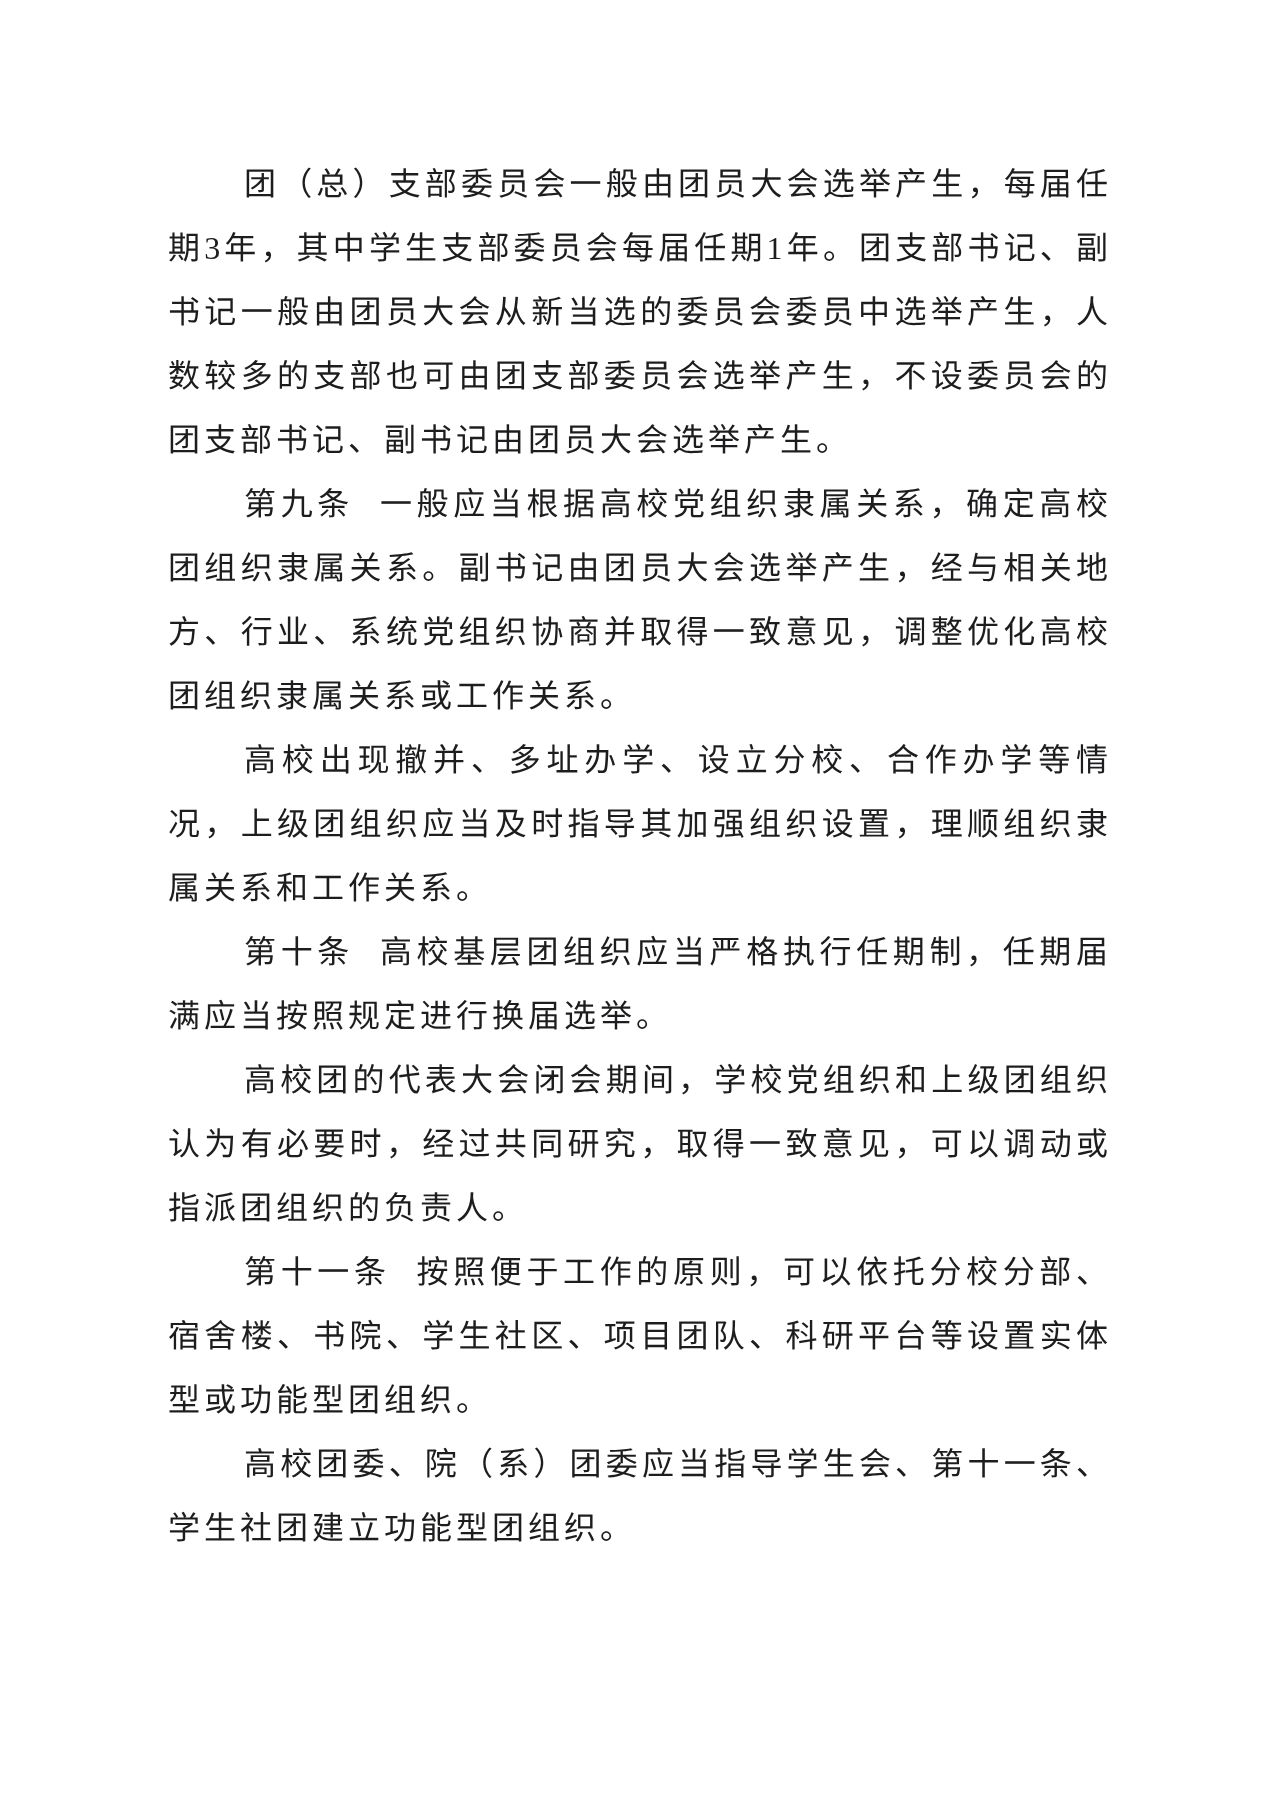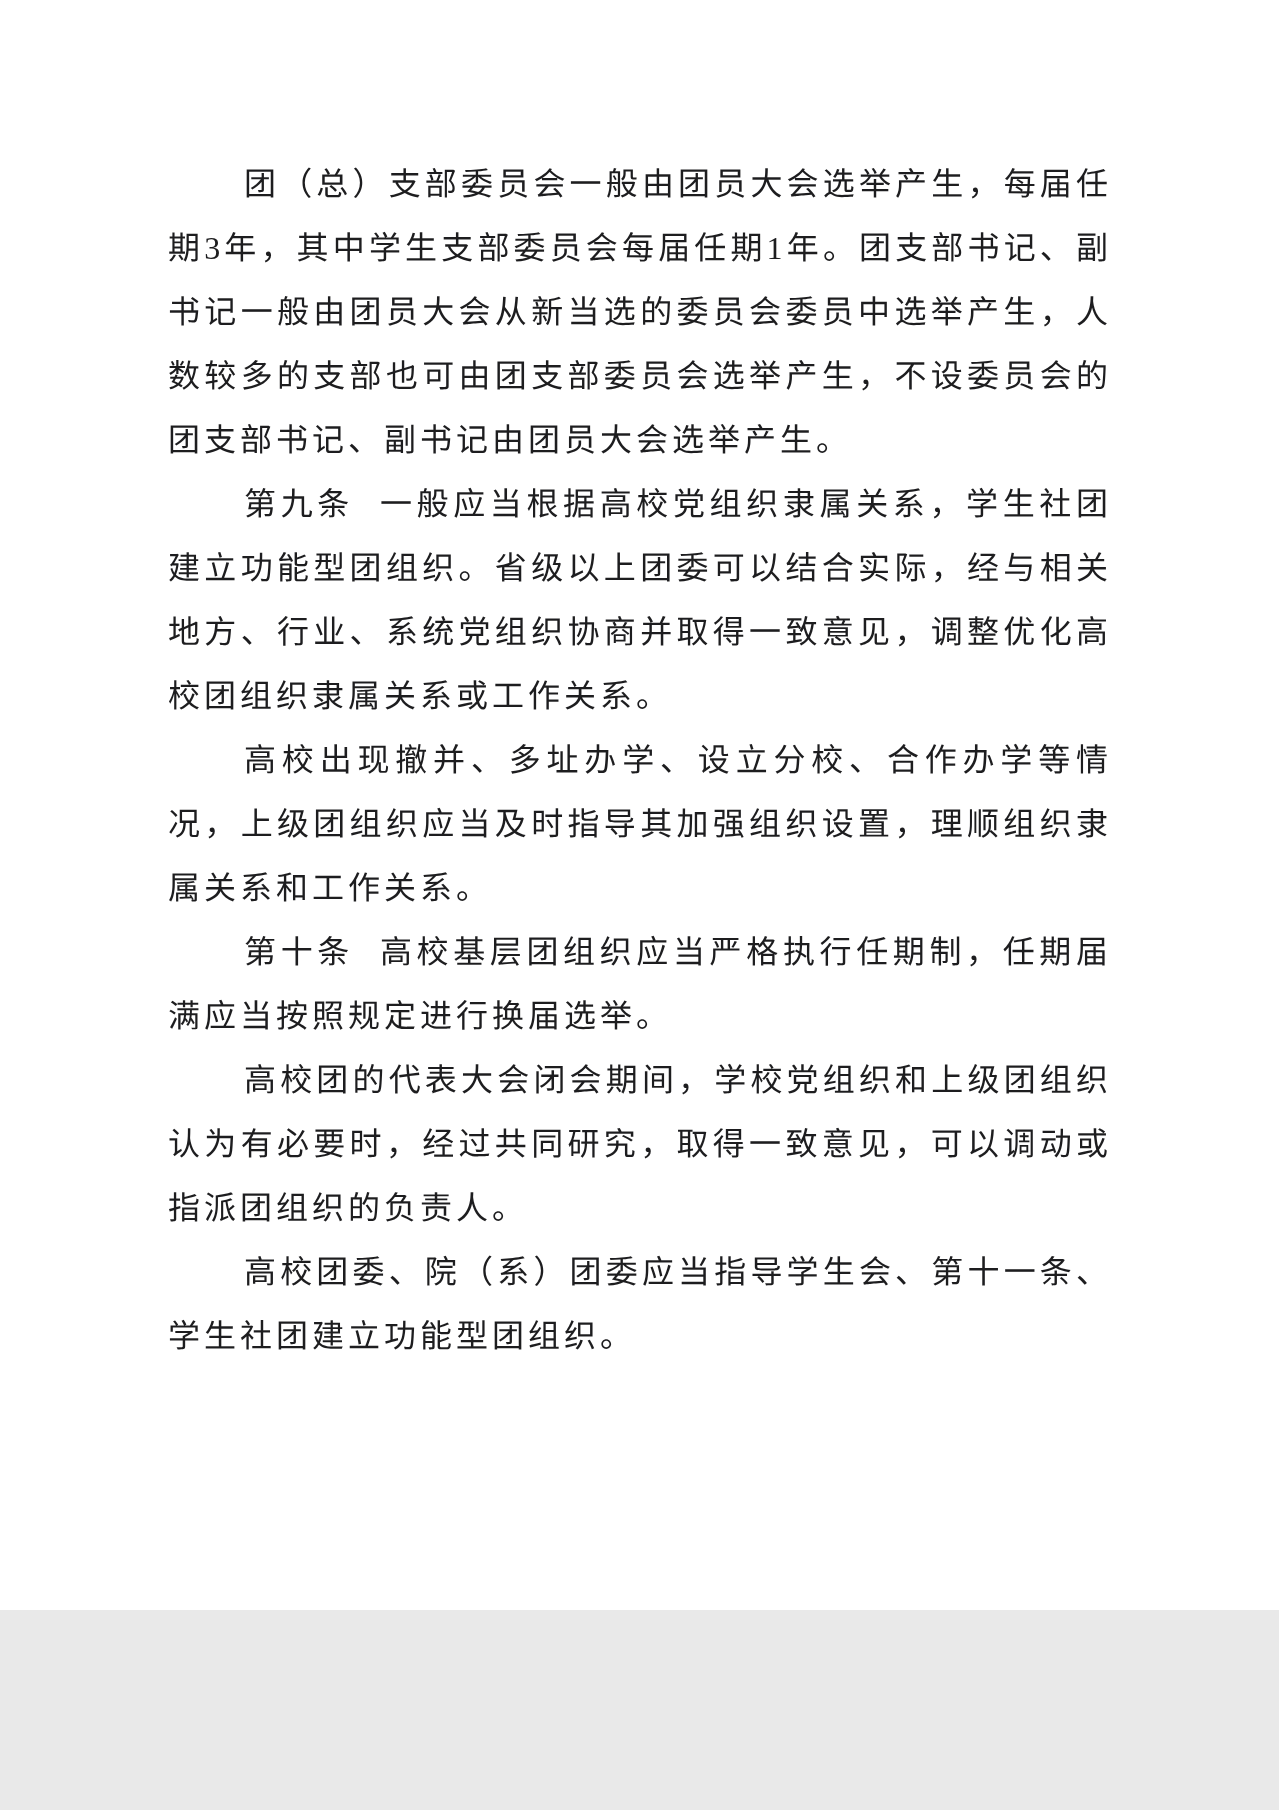--- a/index.html
+++ b/index.html
@@ -4,21 +4,21 @@
   <style>
     html, body { margin: 0; padding: 0; }
     body {
       background: #e9e9e9;
       font-family: "Liberation Serif", "DejaVu Serif", serif;
     }
     .page {
       position: relative;
       box-sizing: border-box;
       width: 1279px;
-      height: 1610px;
+      height: 1810px;
       margin: 0 auto;
       background: #ffffff;
       padding: 152px 167px 0 168px;
       overflow: hidden;
     }
     .doc { width: 944px; }
     .doc p {
       margin: 0;
       font-size: 32px;
       line-height: 64px;
@@ -36,25 +36,26 @@
     .article-label:empty { display: none; }
   </style>
 </head>
 <body>
 
 <div class="page">
   <div class="doc">
 
     <p><span>团（总）支部委员会一般由团员大会选举产生，每届任期3年，其中学生支部委员会每届任期1年。团支部书记、副书记一般由团员大会从新当选的委员会委员中选举产生，人数较多的支部也可由团支部委员会选举产生，不设委员会的团支部书记、副书记由团员大会选举产生。</span></p>
 
-    <p><span class="article-label">第九条</span><span>一般应当根据高校党组织隶属关系，学生社团建立功能型团组织。省级以上团委可以结合实际，经与相关地方、行业、系统党组织协商并取得一致意见，调整优化高校团组织隶属关系或工作关系。</span></p>
+    <p><span class="article-label">第九条</span><span>一般应当根据高校党组织隶属关系，确定高校团组织隶属关系。副书记由团员大会选举产生，经与相关地方、行业、系统党组织协商并取得一致意见，调整优化高校团组织隶属关系或工作关系。</span></p>
 
     <p><span>高校出现撤并、多址办学、设立分校、合作办学等情况，上级团组织应当及时指导其加强组织设置，理顺组织隶属关系和工作关系。</span></p>
 
     <p><span class="article-label">第十条</span><span>高校基层团组织应当严格执行任期制，任期届满应当按照规定进行换届选举。</span></p>
 
     <p><span>高校团的代表大会闭会期间，学校党组织和上级团组织认为有必要时，经过共同研究，取得一致意见，可以调动或指派团组织的负责人。</span></p>
 
+    <p><span class="article-label">第十一条</span><span>按照便于工作的原则，可以依托分校分部、宿舍楼、书院、学生社区、项目团队、科研平台等设置实体型或功能型团组织。</span></p>
 
     <p><span>高校团委、院（系）团委应当指导学生会、第十一条、学生社团建立功能型团组织。</span></p>
 
   </div>
 </div>
 
 </body></html>

